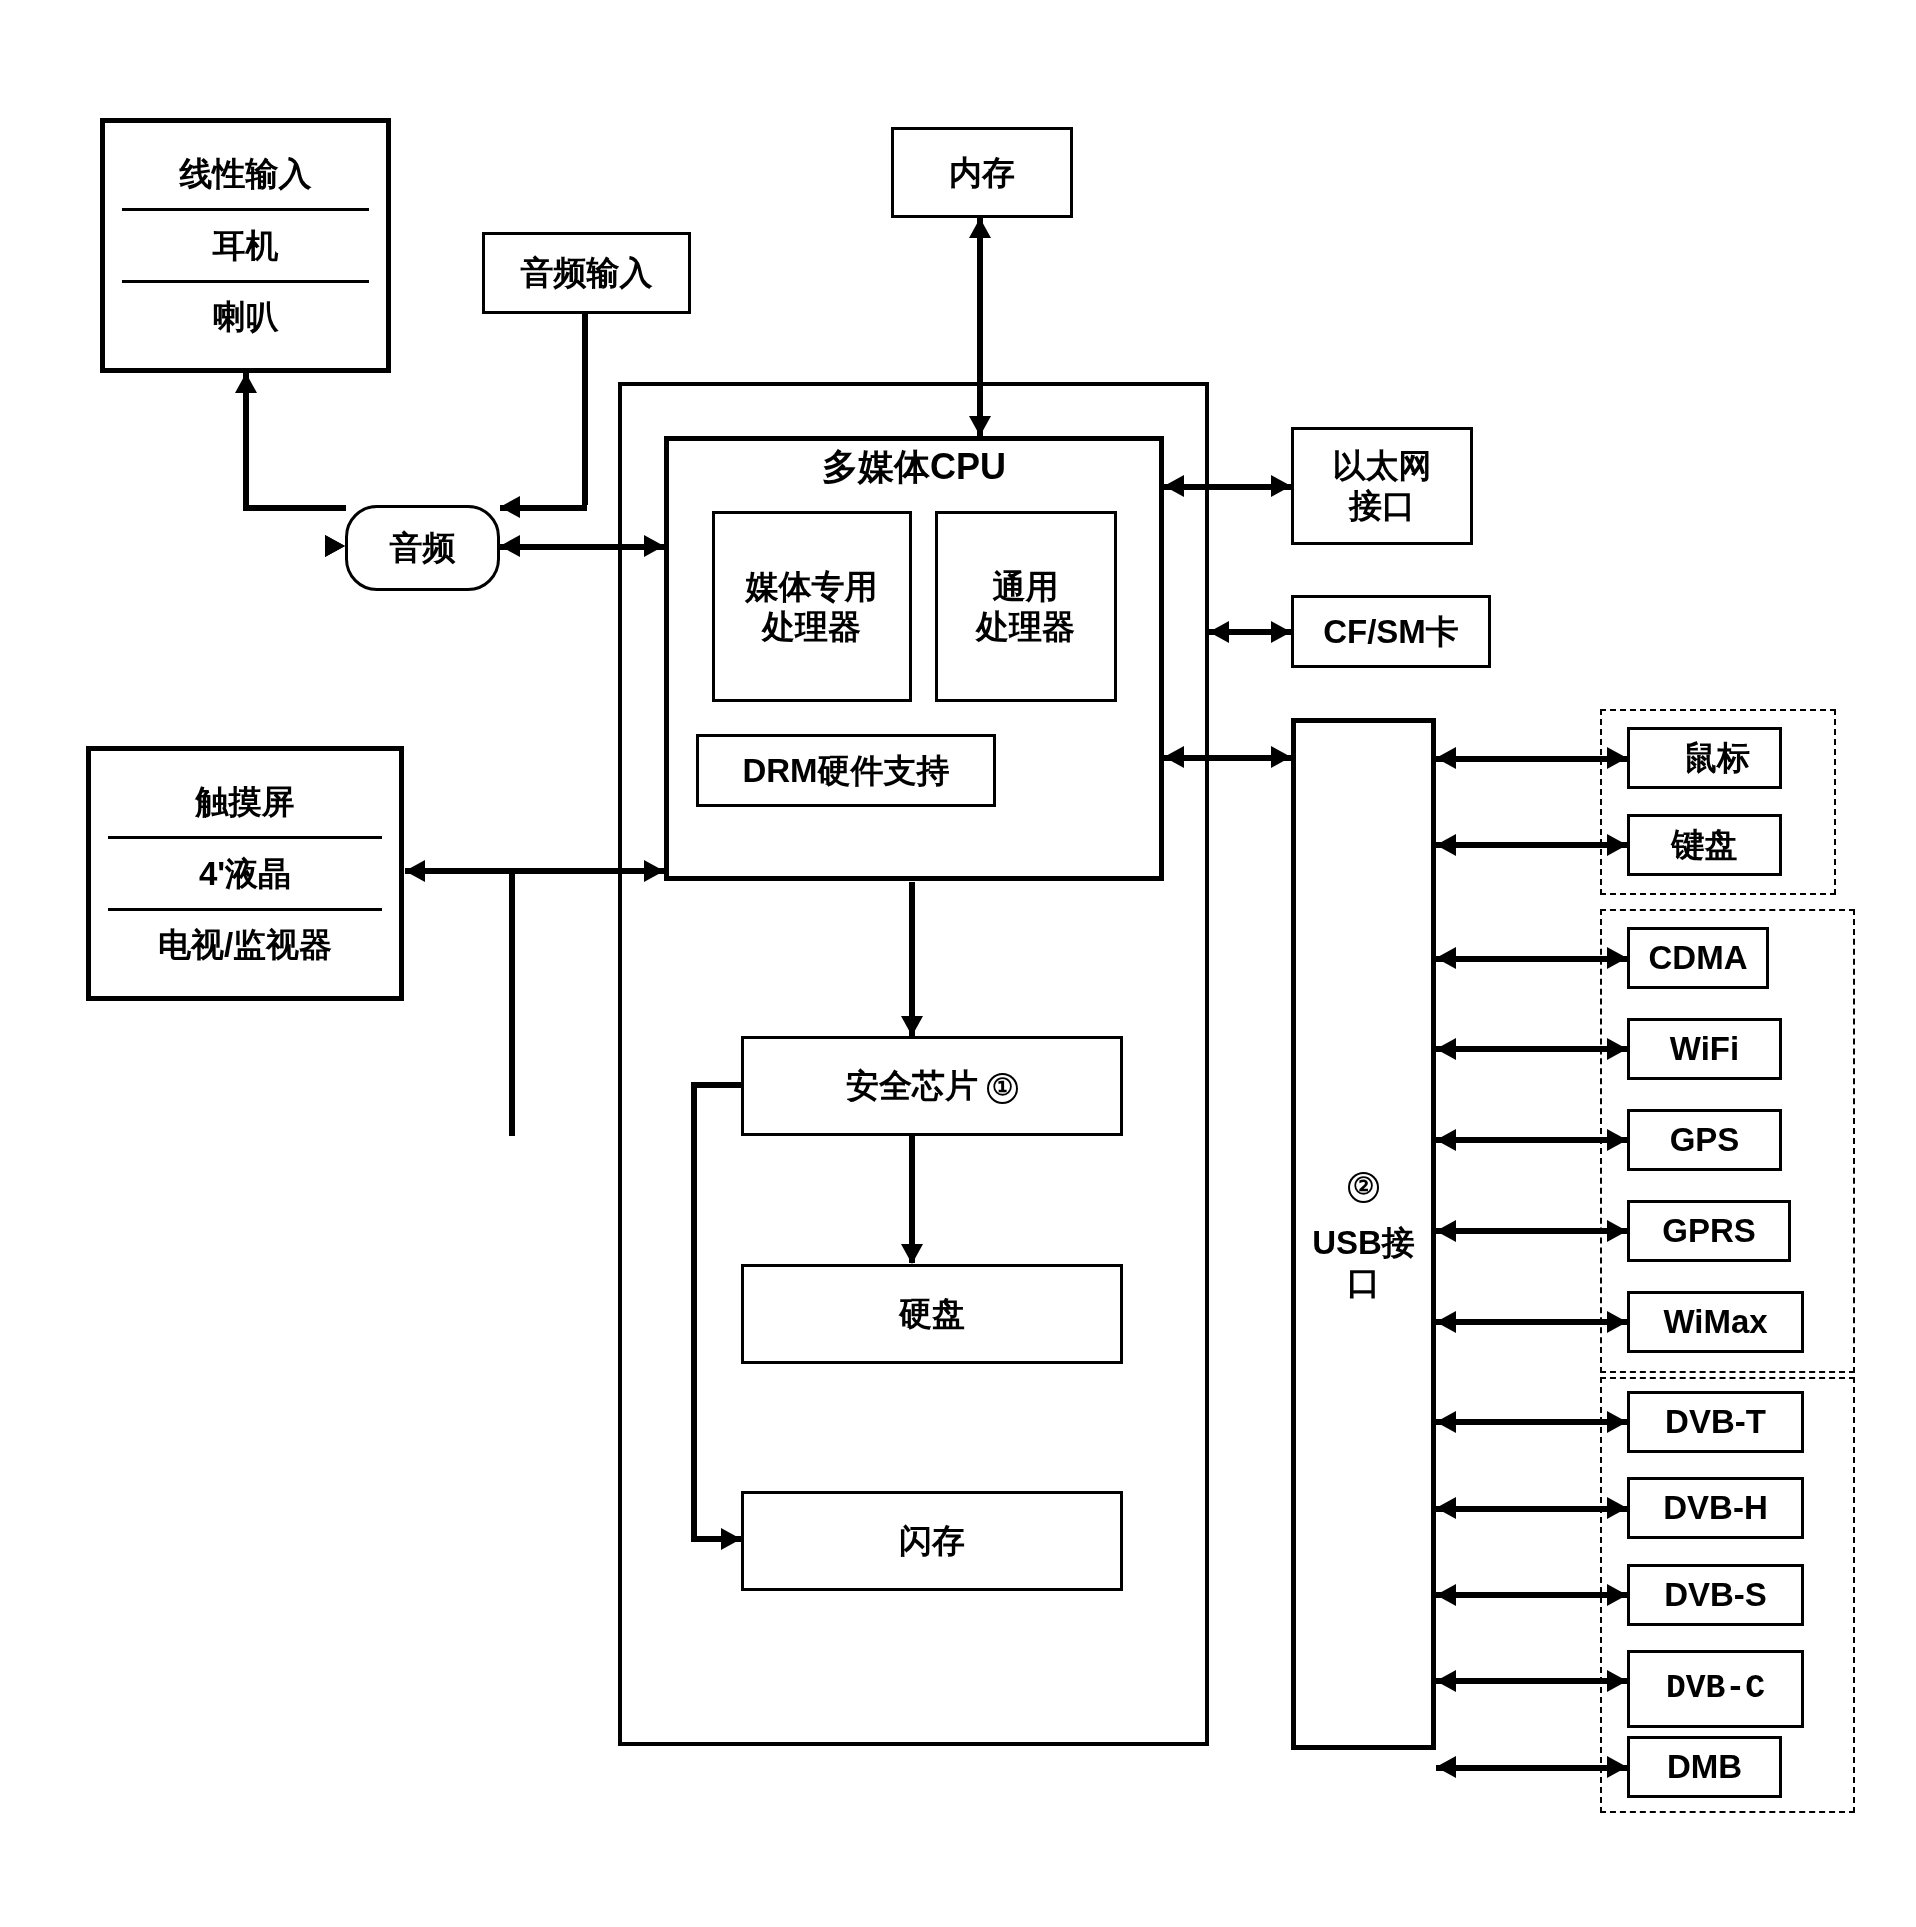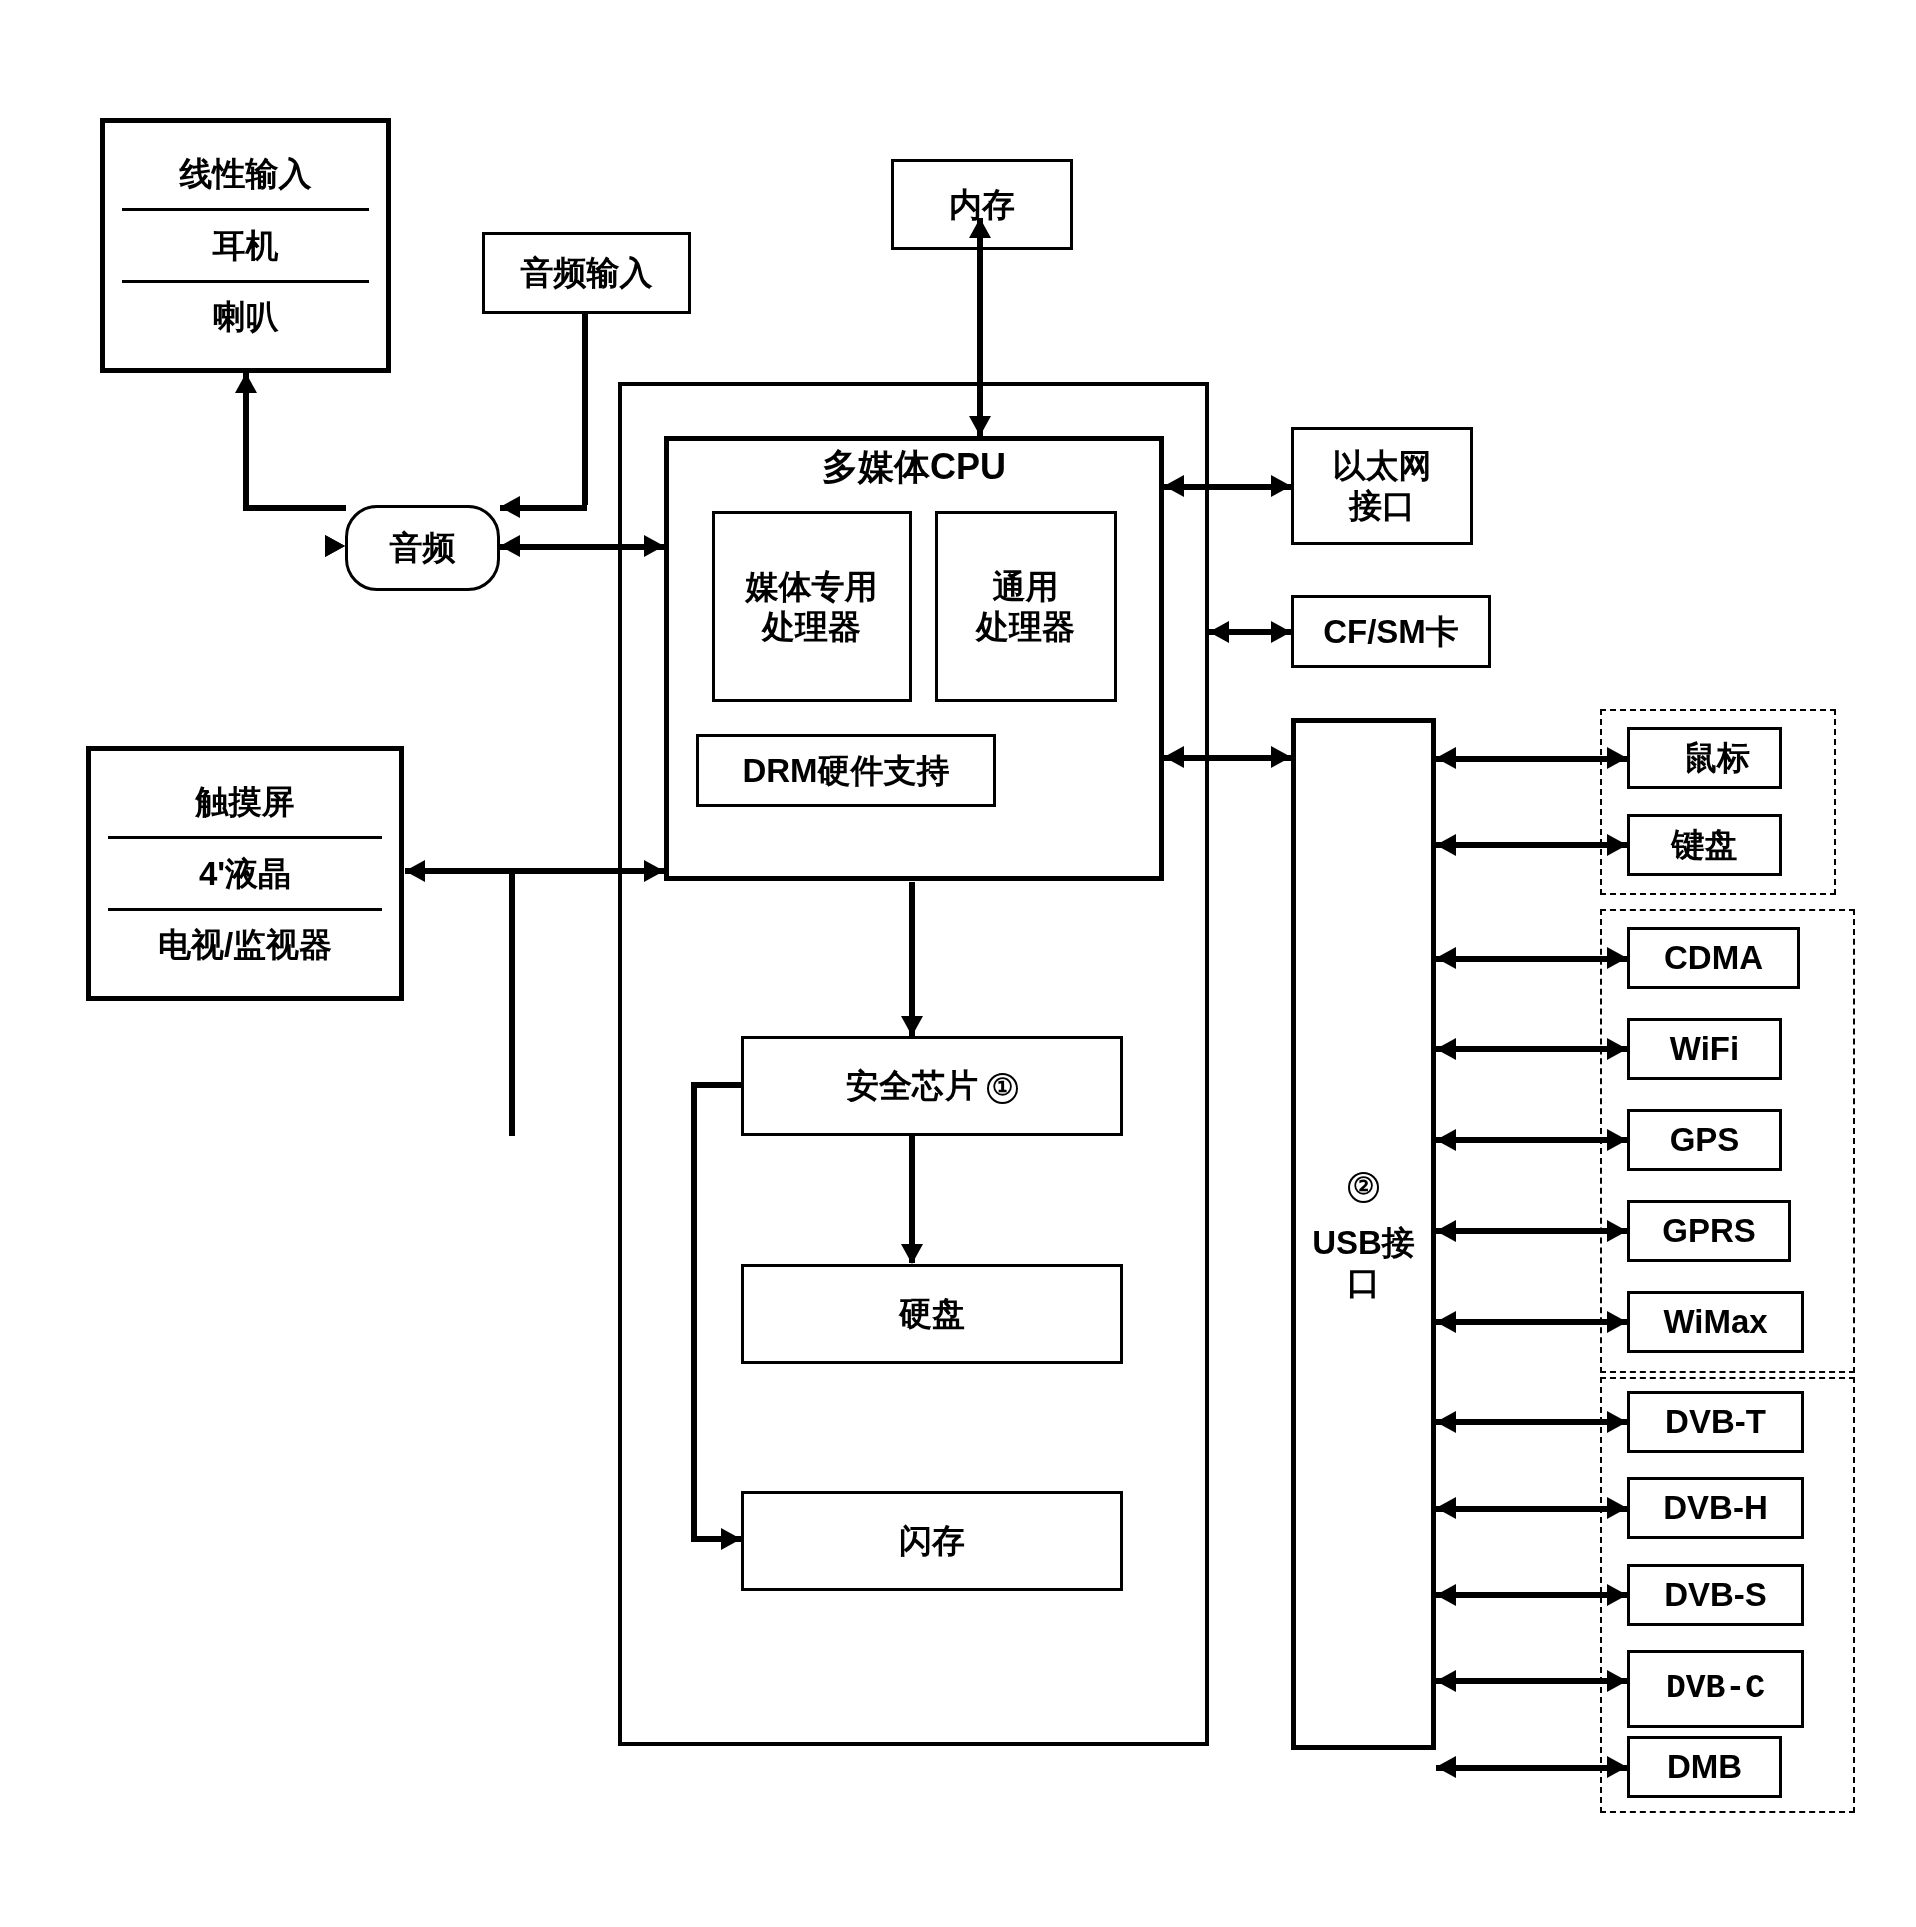--- a/index.html
+++ b/index.html
@@ -73,21 +73,21 @@
   <div class="box stack thick" style="left:100px; top:118px; width:291px; height:255px;">
     <div>线性输入</div>
     <div>耳机</div>
     <div>喇叭</div>
   </div>
 
   <div class="box" style="left:482px; top:232px; width:209px; height:82px;">
     <span>音频输入</span>
   </div>
 
-  <div class="box" style="left:891px; top:127px; width:182px; height:91px;margin-top:32px;">
+  <div class="box" style="left:891px; top:127px; width:182px; height:91px;">
     <span>内存</span>
   </div>
 
   <div class="box" style="left:345px; top:505px; width:155px; height:86px;border-radius:32px;">
     <span>音频</span>
   </div>
 
   <div class="box" style="left:618px; top:382px; width:591px; height:1364px; border-width:4.5px; background:transparent;"></div>
 
   <div class="box thick" style="left:664px; top:436px; width:500px; height:445px; flex-direction:column; justify-content:flex-start; padding-top:4px;">
@@ -141,21 +141,21 @@
     <span>USB接口</span>
   </div>
 
   <div class="box" style="left:1627px; top:727px; width:155px; height:62px;padding-left:25px;">
       <span>鼠标</span>
     </div>
   <div class="box" style="left:1627px; top:814px; width:155px; height:62px;">
       <span>键盘</span>
     </div>
 
-  <div class="box" style="left:1627px; top:927px; width:173px; height:62px;">
+  <div class="box" style="left:1627px; top:927px; width:142px; height:62px;">
       <span>CDMA</span>
     </div>
   <div class="box" style="left:1627px; top:1018px; width:155px; height:62px;">
       <span>WiFi</span>
     </div>
   <div class="box" style="left:1627px; top:1109px; width:155px; height:62px;">
       <span>GPS</span>
     </div>
   <div class="box" style="left:1627px; top:1200px; width:164px; height:62px;">
       <span>GPRS</span>

